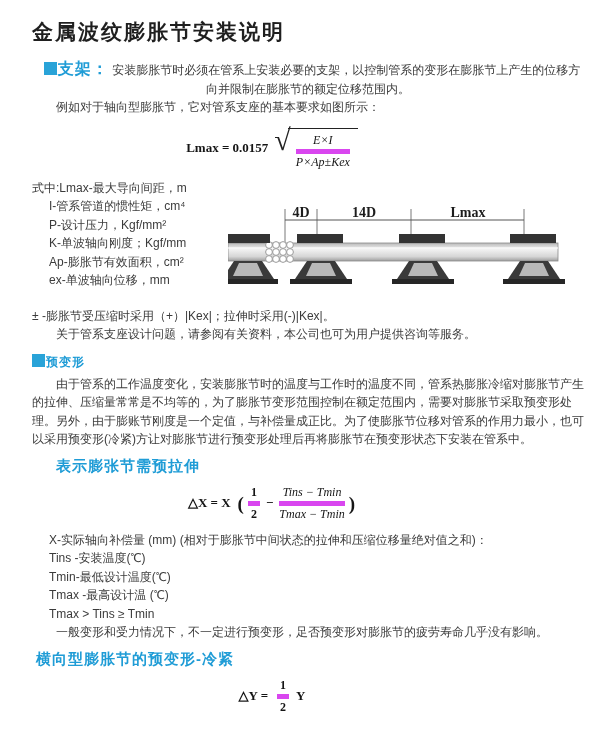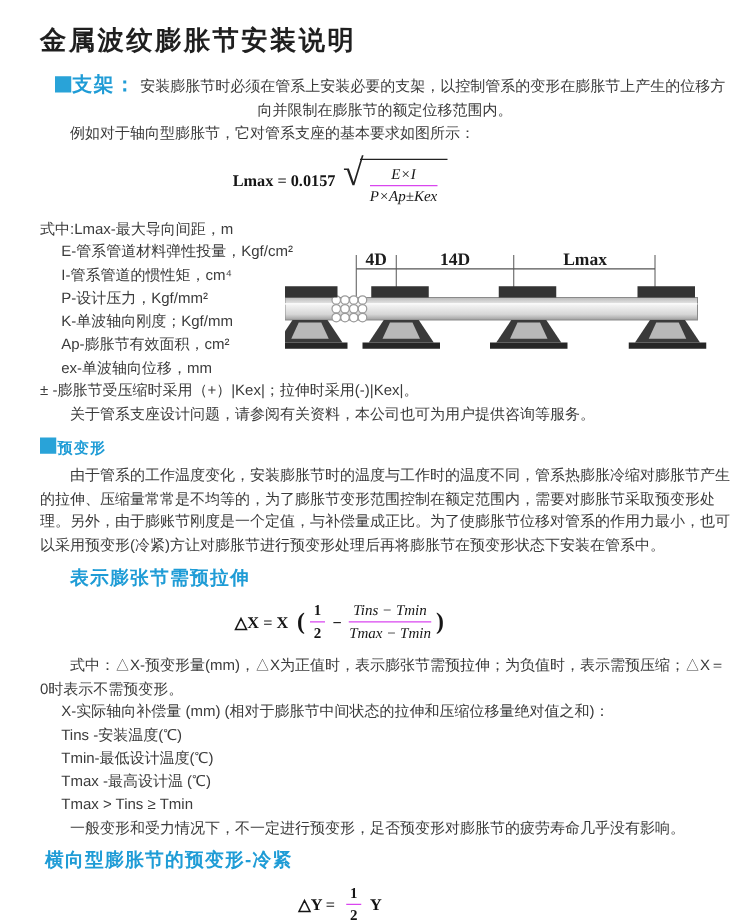--- a/index.html
+++ b/index.html
@@ -51,21 +51,21 @@
     font-size:13px;
   }
   .formula .lhs { font-weight:bold; margin-right:6px; white-space:pre; }
   .frac {
     display:inline-flex; flex-direction:column;
     text-align:center;
     font-style:italic;
     font-size:12px; line-height:1.25;
     margin:0 3px;
   }
-  .frac .num { border-bottom:1px solid #d946ef; padding:0 3px 1px; }
+  .frac .num { border-bottom:5px solid #d946ef; padding:0 3px 1px; }
   .frac .den { padding-top:1px; }
   .frac.upright { font-style:normal; font-weight:bold; }
   .sqrt { display:flex; align-items:flex-start; }
   .sqrt-sym { font-size:30px; line-height:0.9; font-weight:normal; margin-right:-3px; color:#222; }
   .sqrt-body { border-top:1.5px solid #222; padding:3px 5px 0 5px; margin-top:2px; }
   .big-paren { font-size:19px; font-weight:bold; line-height:1; margin:0 1px; }
   .op { margin:0 3px; font-weight:bold; }
   .rhs { font-weight:bold; margin-left:4px; }
 
   
@@ -109,21 +109,20 @@
         <span class="frac">
           <span class="num">E×I</span>
           <span class="den">P×Ap±Kex</span>
         </span>
       </span>
     </span>
   </div>
 
   <div class="defs-row">
     <div class="def-line">式中:Lmax-最大导向间距，m</div>
-    <div class="def-line lv2">E-管系管道材料弹性投量，Kgf/cm²</div>
     <div class="def-line lv2">I-管系管道的惯性矩，cm⁴</div>
     <div class="def-line lv2">P-设计压力，Kgf/mm²</div>
     <div class="def-line lv2">K-单波轴向刚度；Kgf/mm</div>
     <div class="def-line lv2">Ap-膨胀节有效面积，cm²</div>
     <div class="def-line lv2">ex-单波轴向位移，mm</div>
 
     <div class="diagram-wrap">
       <svg width="362" height="102" viewBox="0 0 362 102">
         <defs>
           <linearGradient id="pipeGrad" x1="0" y1="0" x2="0" y2="1">
@@ -214,21 +213,20 @@
       <span class="den">2</span>
     </span>
     <span class="op">−</span>
     <span class="frac">
       <span class="num">Tins − Tmin</span>
       <span class="den">Tmax − Tmin</span>
     </span>
     <span class="big-paren">)</span>
   </div>
 
-  <p class="body-text indent tight">式中：△X-预变形量(mm)，△X为正值时，表示膨张节需预拉伸；为负值时，表示需预压缩；△X＝0时表示不需预变形。</p>
   <div class="def-line" style="padding-left:17px;">X-实际轴向补偿量 (mm) (相对于膨胀节中间状态的拉伸和压缩位移量绝对值之和)：</div>
   <div class="def-line" style="padding-left:17px;">Tins -安装温度(℃)</div>
   <div class="def-line" style="padding-left:17px;">Tmin-最低设计温度(℃)</div>
   <div class="def-line" style="padding-left:17px;">Tmax -最高设计温 (℃)</div>
   <div class="def-line" style="padding-left:17px;">Tmax &gt; Tins ≥ Tmin</div>
   <p class="body-text indent tight">一般变形和受力情况下，不一定进行预变形，足否预变形对膨胀节的疲劳寿命几乎没有影响。</p>
 
   <h3 class="sub-head lateral">横向型膨胀节的预变形-冷紧</h3>
 
   <div class="formula">

